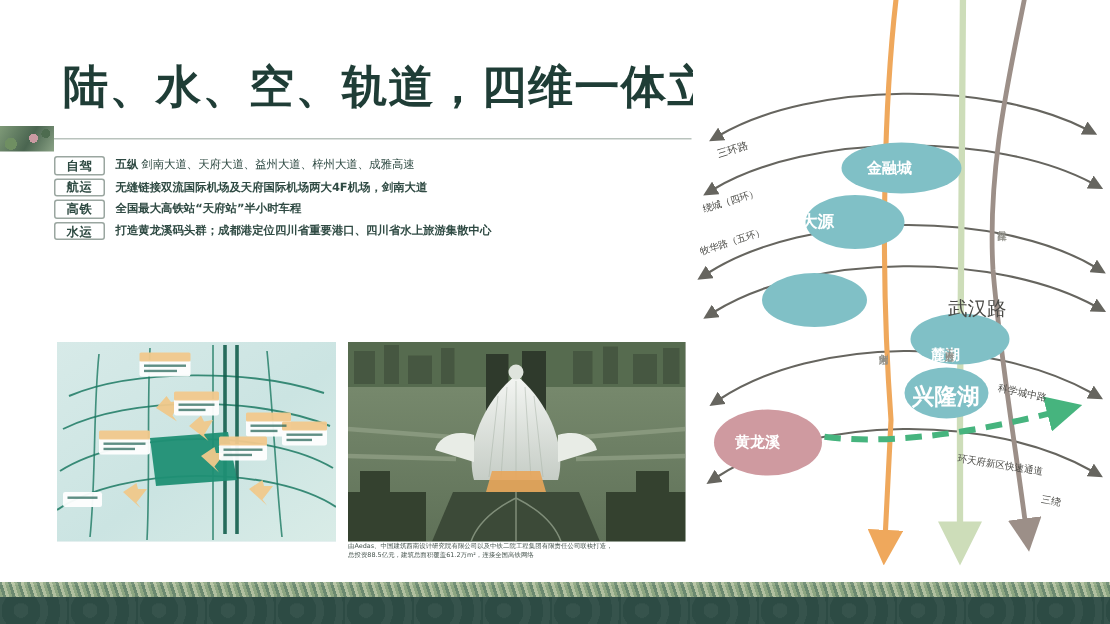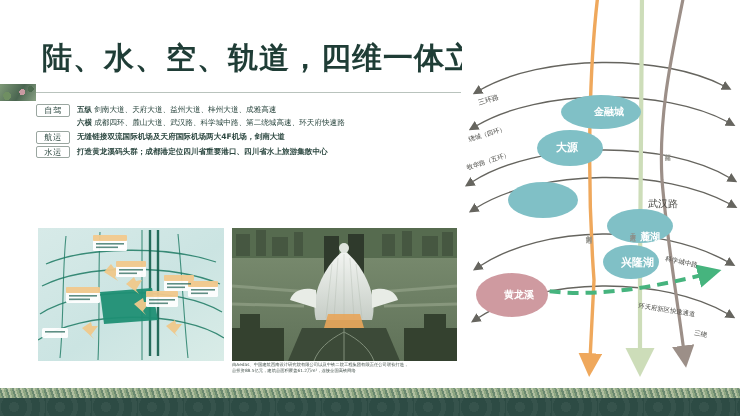--- a/index.html
+++ b/index.html
@@ -37,21 +37,21 @@
 
   
   #transport-list {
     position:absolute; left:36px; top:104px; width:430px;
   }
   .trow { display:flex; align-items:flex-start; margin-bottom:2px; }
   .badge {
     flex:0 0 auto;
     width:34px; height:12.5px;
     border:0.8px solid #9aa6a0; border-radius:2px;
-    color:#2e4a42; font-size:8.2px; font-weight:normal;
+    color:#2e4a42; font-size:8.2px; font-weight:bold;
     display:flex; align-items:center; justify-content:center;
     letter-spacing:0.5px;
     font-family:"DejaVu Sans",sans-serif;
     background:#fff;
   }
   .tbody { margin-left:7px; flex:1 1 auto; }
   .tline {
     font-size:7.6px; color:#2f4a43; line-height:12.6px;
     white-space:nowrap;
     font-family:"DejaVu Sans",sans-serif;
@@ -103,21 +103,21 @@
     overflow:hidden;
     background:#ffffff;
   }
   #map-svg { position:absolute; left:0; top:0; }
 
   .map-label {
     position:absolute;
     color:#ffffff; font-weight:bold;
     font-family:"DejaVu Sans",sans-serif;
     white-space:nowrap;
-    text-align:right;
+    text-align:left;
   }
   .road-label {
     position:absolute;
     color:#4a4a46; font-size:7px;
     font-family:"DejaVu Sans",sans-serif;
     white-space:nowrap;
   }
   .vroad-label {
     position:absolute;
     color:#8d8d86; font-size:6.4px;
@@ -133,32 +133,37 @@
 <div id="title">陆、水、空、轨道，四维一体立体交通</div>
 <div id="decor-chip"></div>
 <div id="title-rule"></div>
 
 <div id="transport-list">
 
   <div class="trow">
     <div class="badge">自驾</div>
     <div class="tbody">
       <div class="tline bold-lead"><b>五纵</b><span>剑南大道、天府大道、益州大道、梓州大道、成雅高速</span></div>
-      <div class="tline bold-lead"><b>六横</b><span>成都四环、麓山大道、武汉路、科学城中路、第二绕城高速、环天府快速路</span></div>
     </div>
   </div>
 
   <div class="trow">
     <div class="badge">航运</div>
     <div class="tbody">
       <div class="tline main">无缝链接双流国际机场及天府国际机场两大4F机场，剑南大道</div>
     </div>
   </div>
 
 
+  <div class="trow">
+    <div class="badge">高铁</div>
+    <div class="tbody">
+      <div class="tline main">全国最大高铁站“天府站”半小时车程</div>
+    </div>
+  </div>
 
   <div class="trow">
     <div class="badge">水运</div>
     <div class="tbody">
       <div class="tline main">打造黄龙溪码头群；成都港定位四川省重要港口、四川省水上旅游集散中心</div>
     </div>
   </div>
 
 </div>
 
@@ -341,27 +346,27 @@
     <ellipse cx="81" cy="200" rx="35" ry="18" fill="#80c0c6"></ellipse>
     <ellipse cx="178" cy="226" rx="33" ry="17" fill="#80c0c6"></ellipse>
     <ellipse cx="169" cy="262" rx="28" ry="17" fill="#80c0c6"></ellipse>
     <ellipse cx="50" cy="295" rx="36" ry="22" fill="#cf9aa0"></ellipse>
   </svg>
 
   <div class="map-label" style="left:116px;top:105px;width:46px;font-size:10px;">金融城</div>
   <div class="map-label" style="left:72px;top:140px;width:44px;font-size:11px;">大源</div>
   <div class="map-label" style="left:58px;top:193px;width:46px;font-size:10px;margin-top:24px;">怡心湖</div>
   <div class="map-label" style="left:158px;top:230px;width:40px;font-size:10px;">麓湖</div>
-  <div class="map-label" style="left:146px;top:255px;width:46px;font-size:11px;font-family:Liberation Serif, serif;">兴隆湖</div>
+  <div class="map-label" style="left:146px;top:255px;width:46px;font-size:15px;font-family:Liberation Serif, serif;">兴隆湖</div>
   <div class="map-label" style="left:28px;top:288px;width:44px;font-size:10px;">黄龙溪</div>
 
   <div class="road-label" style="left:16px;top:95px;transform:rotate(-17deg);">三环路</div>
   <div class="road-label" style="left:6px;top:130px;transform:rotate(-17deg);font-size:6.4px;">绕城（四环）</div>
   <div class="road-label" style="left:4px;top:157px;transform:rotate(-18deg);font-size:6.4px;">牧华路（五环）</div>
-  <div class="road-label" style="left:166px;top:197px;font-size:10px;padding-left:20px;">武汉路</div>
+  <div class="road-label" style="left:150px;top:197px;font-size:13px;padding-left:20px;">武汉路</div>
   <div class="road-label" style="left:203px;top:258px;transform:rotate(12deg);font-size:6.6px;">科学城中路</div>
   <div class="road-label" style="left:176px;top:306px;transform:rotate(9deg);font-size:6.4px;">环天府新区快速通道</div>
   <div class="road-label" style="left:232px;top:330px;transform:rotate(10deg);font-size:6.6px;">三绕</div>
 
   <div class="vroad-label" style="left:122px;top:230px;">剑南大道</div>
   <div class="vroad-label" style="left:166px;top:228px;">天府大道</div>
   <div class="vroad-label" style="left:201px;top:148px;">红星路</div>
 </div>
 
 <div id="bottom-band">

